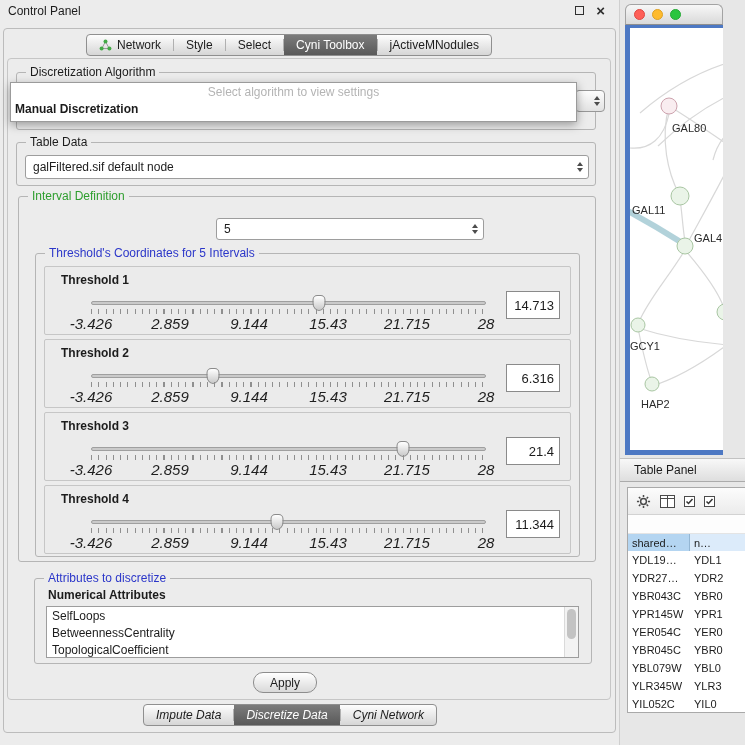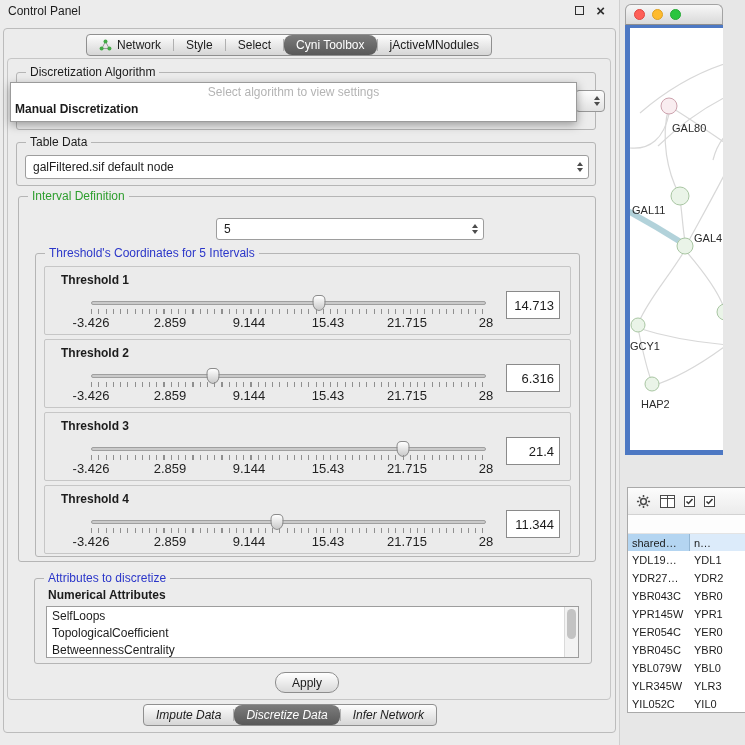--- a/index.html
+++ b/index.html
@@ -11,21 +11,21 @@
   #left-panel{position:absolute;left:0;top:0;width:620px;height:745px;background:#ececec;border-right:1px solid #cfcfcf;}
   #cp-title{position:absolute;left:8px;top:4px;font-size:12px;}
   #win-icons{position:absolute;right:14px;top:5px;display:flex;gap:12px;align-items:center;}
   #float-icon{width:9px;height:9px;border:1px solid #2f2f2f;}
   #close-icon{font-size:15px;line-height:11px;font-weight:bold;color:#2f2f2f;}
   #outer-panel{position:absolute;left:3px;top:28px;width:613px;height:705px;border:1px solid #bcbcbc;border-radius:4px;background:#ececec;}
   #inner-panel{position:absolute;left:7px;top:58px;width:604px;height:642px;border:1px solid #c6c6c6;border-radius:4px;background:#ececec;}
 
   .tabstrip{position:absolute;display:flex;height:22px;border:1px solid #8f8f8f;border-radius:4px;background:linear-gradient(#fdfdfd,#d6d6d6);font-size:12px;overflow:hidden;z-index:6;}
   .tabstrip .tab{display:flex;align-items:center;gap:5px;padding:0 12px;white-space:nowrap;}
-  .tabstrip .tab.sel{background:linear-gradient(#7c7c7c,#595959);color:#fff;border-radius:8px;}
+  .tabstrip .tab.sel{background:linear-gradient(#7c7c7c,#595959);color:#fff;}
   .tabstrip .sep{width:1px;background:#b0b0b0;margin:4px 0;}
   #top-tabs{left:86px;top:34px;}
   #bottom-tabs{left:143px;top:704px;font-style:italic;}
 
   .group{position:absolute;border:1px solid #b5b5b5;border-radius:3px;}
   .legend{position:absolute;top:-8px;left:9px;background:#ececec;padding:0 4px;font-size:12px;white-space:nowrap;}
   .legend.green{color:#2e9e2e;}
   .legend.blue{color:#2b36c9;}
 
   #alg-group{left:16px;top:72px;width:580px;height:58px;}
@@ -49,30 +49,30 @@
   #thr-group{position:absolute;left:16px;top:56px;width:545px;height:304px;border:1px solid #b5b5b5;border-radius:3px;}
   #thresholds{position:absolute;left:8px;top:12px;right:8px;display:flex;flex-direction:column;gap:4px;}
   .th-panel{position:relative;height:69px;border:1px solid #c6c6c6;border-radius:2px;background:#ebebeb;}
   .th-label{position:absolute;left:16px;top:6px;font-size:12px;font-weight:bold;}
   .th-value{position:absolute;right:10px;top:24px;width:54px;height:28px;background:#fff;border:1px solid #8a8a8a;font-size:13px;display:flex;align-items:center;justify-content:flex-end;padding-right:5px;}
   .slider{position:absolute;left:46px;right:84px;top:27px;height:38px;}
   .track{position:absolute;left:0;right:0;top:7px;height:4px;background:#cacaca;border:1px solid #9f9f9f;border-radius:2px;}
   .thumb{position:absolute;top:1px;width:13px;height:16px;transform:translateX(-50%);background:linear-gradient(#ffffff,#c9c9c9);border:1px solid #8b8b8b;border-radius:6px 6px 8px 8px/6px 6px 10px 10px;}
   .ticks{position:absolute;left:0;right:0;top:15px;height:5px;background-image:repeating-linear-gradient(to right,#8f8f8f 0px,#8f8f8f 1px,transparent 1px,transparent 7.25px);}
   .scale{position:absolute;left:0;right:0;top:21px;height:12px;}
-  .scale span{position:absolute;transform:translateX(-50%);font-size:13px;color:#1f1f1f;white-space:nowrap;}
+  .scale span{position:absolute;transform:translateX(-50%);font-size:15px;color:#1f1f1f;white-space:nowrap;font-style:italic;}
 
   #attr-group{left:34px;top:578px;width:558px;height:86px;}
   #attr-title{position:absolute;left:13px;top:9px;font-size:12px;font-weight:bold;}
   #attr-listbox{position:absolute;left:11px;top:27px;right:12px;height:52px;background:#fff;border:1px solid #9d9d9d;overflow:hidden;}
   #attr-list{padding:1px 0 0 5px;font-size:12px;line-height:17px;}
   #attr-scrollbar{position:absolute;right:0;top:0;bottom:0;width:14px;background:#f3f3f3;border-left:1px solid #dadada;}
   #attr-thumb{position:absolute;left:2px;top:2px;width:9px;height:30px;background:#c3c3c3;border-radius:5px;}
 
-  #apply-btn{position:absolute;left:275px;top:672px;width:64px;height:21px;border:1px solid #8d8d8d;border-radius:10px;background:linear-gradient(#ffffff,#d9d9d9);font-size:12px;display:flex;align-items:center;justify-content:center;}
+  #apply-btn{position:absolute;left:253px;top:672px;width:64px;height:21px;border:1px solid #8d8d8d;border-radius:10px;background:linear-gradient(#ffffff,#d9d9d9);font-size:12px;display:flex;align-items:center;justify-content:center;}
 
   
   #net-window{position:absolute;left:625px;top:4px;width:98px;height:451px;}
   #mac-bar{position:absolute;left:0;top:0;right:0;height:21px;background:linear-gradient(#f7f7f7,#d9d9d9);border:1px solid #a3a3a3;border-bottom:1px solid #8e8e8e;border-radius:6px 6px 0 0;display:flex;align-items:center;gap:7px;padding-left:8px;}
   .light{width:11px;height:11px;border-radius:50%;}
   .light.red{background:#fe5f57;border:1px solid #df4741;}
   .light.yellow{background:#febb2e;border:1px solid #dea123;}
   .light.green{background:#2ac53e;border:1px solid #24a934;}
   #net-frame{position:absolute;left:0;top:21px;right:0;bottom:0;background:#4d78c3;padding:3px 0 5px 5px;}
   #net-canvas{width:100%;height:100%;background:#fff;overflow:hidden;}
@@ -253,42 +253,42 @@
           </div>
       </div>
     </div>
 
     <div id="attr-group" class="group">
       <span class="legend blue">Attributes to discretize</span>
       <div id="attr-title">Numerical Attributes</div>
       <div id="attr-listbox">
         <div id="attr-list">
             <div class="li">SelfLoops</div>
+            <div class="li">BetweennessCentrality</div>
             <div class="li">TopologicalCoefficient</div>
-            <div class="li">BetweennessCentrality</div>
           </div>
         <div id="attr-scrollbar">
           <div id="attr-thumb"></div>
         </div>
       </div>
     </div>
 
     <div id="apply-btn">Apply</div>
 
     <div id="bottom-tabs" class="tabstrip">
         <div class="tab">
           <span>Impute Data</span>
         </div>
         <i class="sep"></i>
         <div class="tab sel">
           <span>Discretize Data</span>
         </div>
         <i class="sep"></i>
         <div class="tab">
-          <span>Infer Network</span>
+          <span>Cyni Network</span>
         </div>
       </div>
   </div>
 
   <div id="net-window">
     <div id="mac-bar">
       <span class="light red"></span>
       <span class="light yellow"></span>
       <span class="light green"></span>
     </div>
@@ -323,20 +323,23 @@
             <text x="2" y="186" class="n-label">GAL11</text>
             <text x="64" y="214" class="n-label">GAL4</text>
             <text x="0" y="322" class="n-label">GCY1</text>
             <text x="11" y="380" class="n-label">HAP2</text>
             <text x="108" y="320" class="n-label">H</text>
           </svg>
       </div>
     </div>
   </div>
 
+  <div id="tp-bar">
+    <span>Table Panel</span>
+  </div>
 
   <div id="tbl-window">
     <div id="tbl-toolbar">
       <span class="tb-icon">
         <svg width="15" height="15" viewBox="0 0 16 16">
             <g stroke="#4a4a4a" stroke-width="1.6" fill="none">
               <circle cx="8" cy="8" r="3.1"></circle>
               <path d="M8 1v2.3M8 12.7V15M1 8h2.3M12.7 8H15M3.1 3.1l1.6 1.6M11.3 11.3l1.6 1.6M12.9 3.1l-1.6 1.6M4.7 11.3l-1.6 1.6"></path>
             </g>
           </svg>

